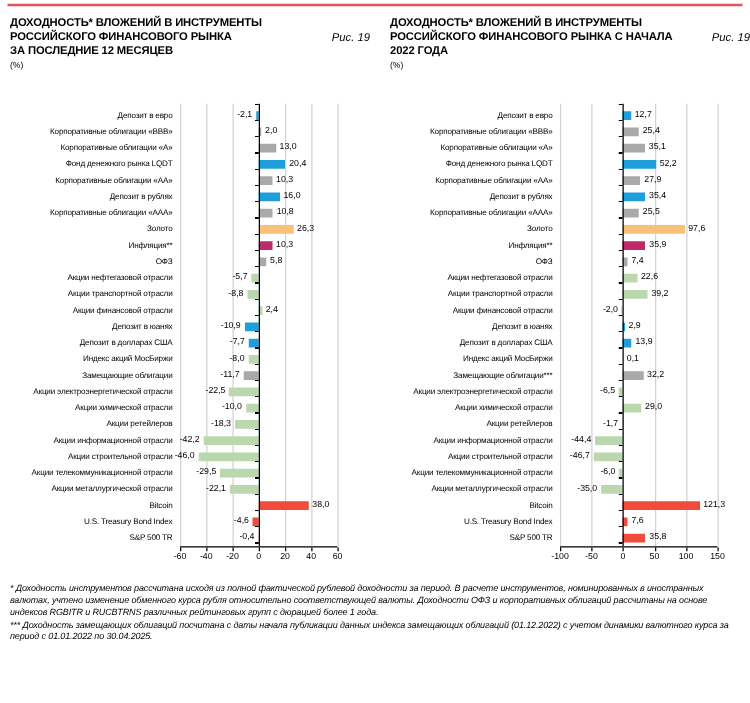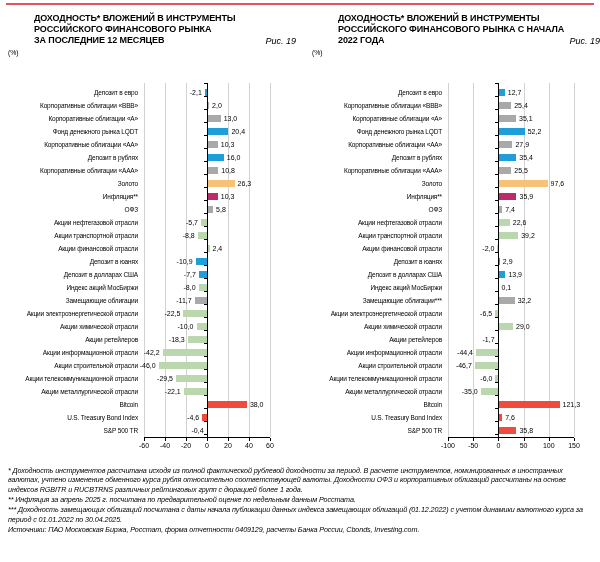--- a/index.html
+++ b/index.html
@@ -3,21 +3,21 @@
 <meta charset="utf-8">
 <style>
   html,body{margin:0;padding:0;}
   body{
     width:600px;height:562px;background:#ffffff;overflow:hidden;
     font-family:"Liberation Sans",sans-serif;color:#000;position:relative;
   }
   .top-rule{height:2px;margin:3px 6px 0 6px;}
   .charts{display:flex;gap:16px;padding:8px 8px 0 8px;}
   .chart{width:288px;flex:0 0 auto;}
-  .chart-header{display:flex;justify-content:space-between;align-items:flex-end;margin-left:26px;}
+  .chart-header{display:flex;justify-content:space-between;align-items:center;}
   .chart-title{margin:0;font-weight:bold;font-size:9px;line-height:1.22;white-space:pre-line;letter-spacing:-0.1px;}
   .fig-label{font-style:italic;font-size:9px;white-space:nowrap;padding-top:1px;}
   .unit{font-size:6.8px;margin-top:3px;}
   .plot{position:relative;margin-top:30px;}
   .grid-layer{position:absolute;left:136px;width:126px;top:-3px;height:354px;}
   .gridline{position:absolute;top:0;bottom:0;width:1px;background:#d2d2d2;}
   .axis-zero{position:absolute;top:0;bottom:0;width:1px;background:#000;z-index:3;}
   .axis-row-ticks{position:absolute;top:0;bottom:0;width:3px;z-index:3;
     background:repeating-linear-gradient(to bottom,#000 0,#000 1px,transparent 1px,transparent 13px);}
   .rows{position:relative;z-index:2;}
@@ -492,16 +492,14 @@
           <div class="x-tick" style="left: 100%;"></div>
           <span class="x-ticklabel" style="left: 100%;">150</span>
         </div>
       </div>
   </section>
 
 </div>
 
 <footer class="notes">
   <p class="note">* Доходность инструментов рассчитана исходя из полной фактической рублевой доходности за период. В расчете инструментов, номинированных в иностранных валютах, учтено изменение обменного курса рубля относительно соответствующей валюты. Доходности ОФЗ и корпоративных облигаций рассчитаны на основе индексов RGBITR и RUCBTRNS различных рейтинговых групп с дюрацией более 1 года.</p>
-  <p class="note">** Инфляция за апрель 2025 г. посчитана по предварительной оценке по недельным данным Росстата.</p>
   <p class="note">*** Доходность замещающих облигаций посчитана с даты начала публикации данных индекса замещающих облигаций (01.12.2022) с учетом динамики валютного курса за период с 01.01.2022 по 30.04.2025.</p>
-  <p class="note">Источники: ПАО Московская Биржа, Росстат, форма отчетности 0409129, расчеты Банка России, Cbonds, Investing.com.</p>
 </footer>
 
 </body></html>

